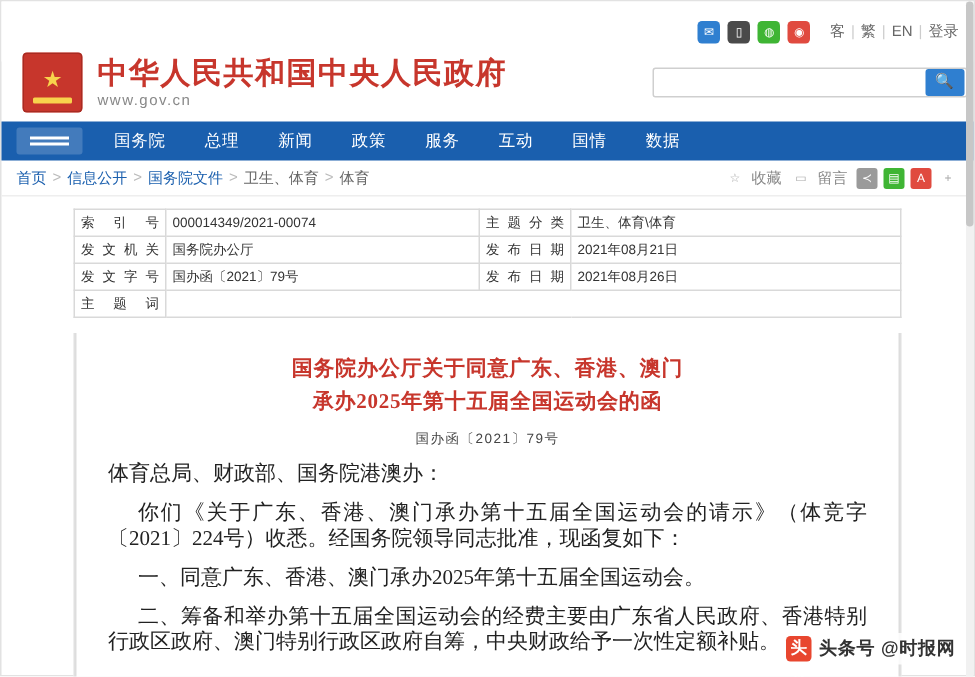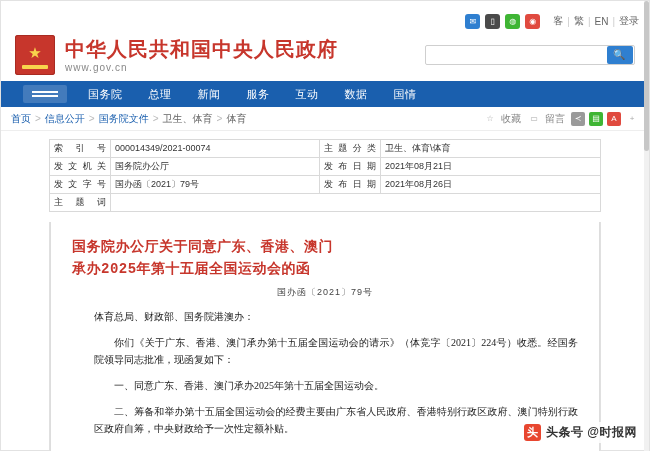--- a/index.html
+++ b/index.html
@@ -62,21 +62,21 @@
     gap: 4px;
     align-items: center;
   }
   .tb-links span { color: #666; }
   .tb-links .sep { color: #ccc; }
 
   
   .header {
     display: flex;
     align-items: center;
-    padding: 0 14px 6px 14px;
+    padding: 0 4px 6px 14px;
     box-sizing: border-box;
     position: relative;
     height: 46px;
     margin-top: -6px;
   }
   .emblem {
     width: 40px;
     height: 40px;
     background: #c7362c;
     border-radius: 3px;
@@ -153,21 +153,21 @@
     border-radius: 2px;
     margin-right: 1px;
   }
 
   
   .nav {
     background: #1a5fae;
     height: 26px;
     display: flex;
     align-items: center;
-    padding-left: 22px;
+    padding-left: 10px;
     box-sizing: border-box;
     color: #fff;
     font-size: 11px;
   }
   .nav .home {
     width: 44px;
     height: 18px;
     background: rgba(255,255,255,0.18);
     border-radius: 2px;
     margin-right: 8px;
@@ -265,42 +265,42 @@
     border-top: none;
     border-bottom: none;
     padding: 14px 22px 6px 22px;
     box-sizing: border-box;
     background: #fff;
     position: relative;
     height: 238px;
     overflow: hidden;
   }
   .doc-title {
+    text-align: center;
     color: #c7362c;
     font-weight: bold;
     font-size: 14px;
     line-height: 22px;
-    font-family: Liberation Mono, monospace;
+    font-family: Liberation Serif, serif;
     letter-spacing: 0.5px;
   }
   .doc-number {
     text-align: center;
     font-size: 9px;
     color: #444;
     margin-top: 6px;
     letter-spacing: 1px;
   }
   .doc-p {
-    font-size: 10px;
+    font-size: 14px;
     line-height: 17px;
     color: #222;
     margin-top: 9px;
     text-align: justify;
     font-family: "Liberation Serif", serif;
-    margin-left: 22px;
   }
   .doc-p.indent { text-indent: 20px; }
 
   
   .rail {
     position: absolute;
     top: 0;
     bottom: 0;
     width: 1px;
     background: #ddd;
@@ -388,24 +388,25 @@
       <input type="text" placeholder="" style="">
       <span class="search-btn">🔍</span>
     </div>
   </div>
 
   <div class="nav">
     <div class="home"></div>
     <div class="nav-item">国务院</div>
     <div class="nav-item">总理</div>
     <div class="nav-item">新闻</div>
+    <div class="nav-item">政策</div>
     <div class="nav-item">服务</div>
     <div class="nav-item">互动</div>
+    <div class="nav-item">国情</div>
     <div class="nav-item">数据</div>
-    <div class="nav-item">国情</div>
   </div>
 
   <div class="crumbbar">
     <span class="crumb-link">首页</span>
     <span class="crumb-sep">&gt;</span>
     <span class="crumb-link">信息公开</span>
     <span class="crumb-sep">&gt;</span>
     <span class="crumb-link">国务院文件</span>
     <span class="crumb-sep">&gt;</span>
     <span class="crumb-cur">卫生、体育</span>

